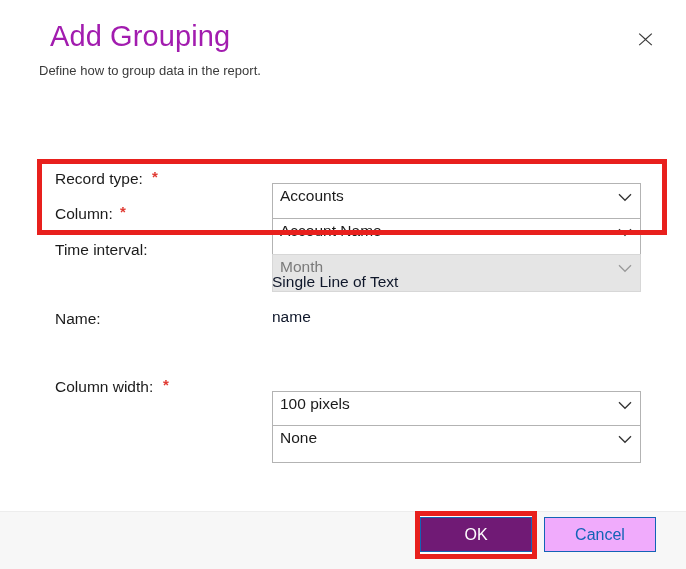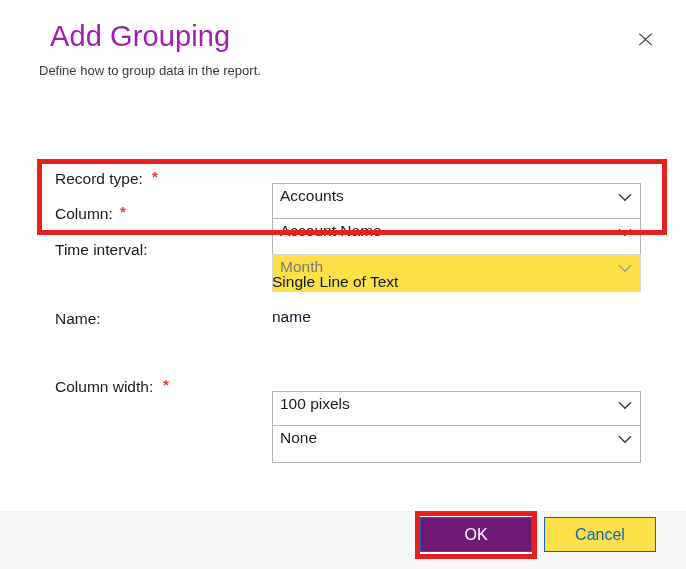--- a/index.html
+++ b/index.html
@@ -124,21 +124,21 @@
     overflow: hidden;
   }
   .ctrl .chev {
     position: absolute;
     right: 8px;
     top: 6px;
     width: 14px;
     height: 12px;
   }
   .ctrl.disabled {
-    background: #fde047;
+    background: #e5e5e5;
     border-color: #d7d7d7;
     padding-left: 8px;
   }
   .ctrl.disabled .ctrl-text { color: #7a7a7a; }
 
   .readonly-text {
     position: absolute;
     left: 272px;
     top: 0;
     height: 30px;
@@ -176,21 +176,21 @@
     width: 112px;
     background: #701a75;
     border: 1px solid #1363b6;
     color: #ffffff;
     box-shadow: 0 0 0 2px #ffffff, 0 0 0 3px #5aa7e8;
   }
   .btn-cancel {
     left: 544px;
     top: 517px;
     width: 112px;
-    background: #fde047;
+    background: #f0abfc;
     border: 1px solid #1363b6;
     color: #1363b6;
   }
 
   
   .annot {
     position: absolute;
     box-sizing: border-box;
     border: 5px solid #e8201d;
     pointer-events: none;

